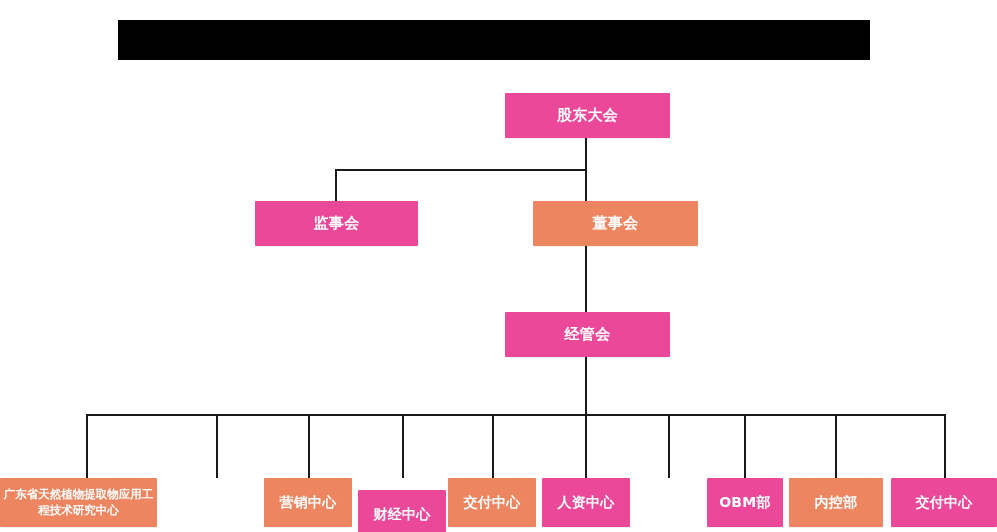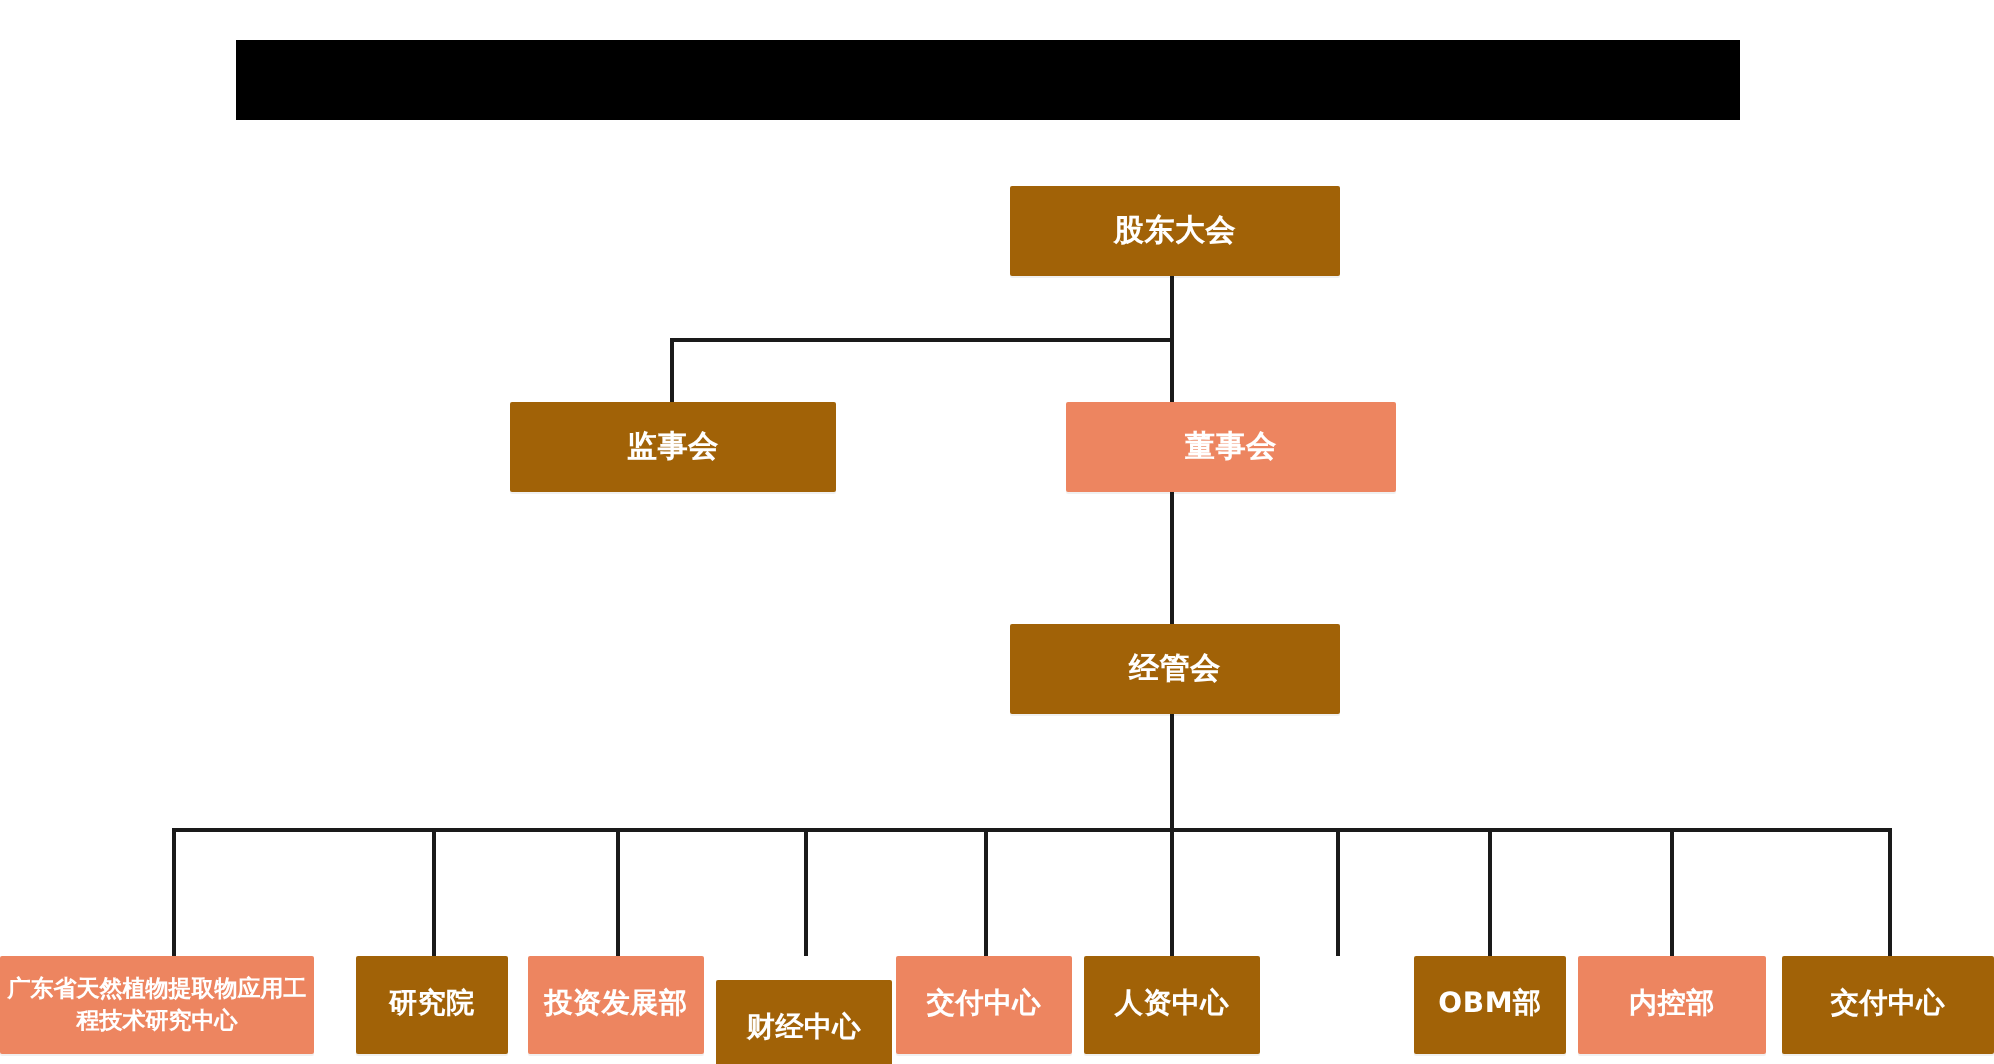--- a/index.html
+++ b/index.html
@@ -49,21 +49,21 @@
     justify-content: center;
     text-align: center;
     color: #ffffff;
     font-weight: bold;
     line-height: 1.32;
     letter-spacing: 0.3px;
     padding: 2px 3px;
     border-radius: 1px;
     box-shadow: 0 1px 0 rgba(0,0,0,0.06);
   }
-  .node.dark  { background: #a16207; }
+  .node.dark  { background: #ec4899; }
   .node.light { background: #ED8560; }
 
   .node.s-top   { font-size: 15px; }
   .node.s-mid   { font-size: 15px; }
   .node.s-leaf  { font-size: 14px; }
   .node.s-small { font-size: 11.5px; letter-spacing: 0px; text-align: center; }
 </style>
 </head>
 <body>
 
@@ -99,23 +99,22 @@
   <div class="node dark s-top" style="left:505px; top:93px; width:165px; height:45px;">股东大会</div>
 
   <div class="node dark s-mid" style="left:255px; top:201px; width:163px; height:45px;">监事会</div>
 
   <div class="node light s-mid" style="left:505px; top:201px; width:165px; height:45px;margin-left:28px;">董事会</div>
 
   <div class="node dark s-mid" style="left:505px; top:312px; width:165px; height:45px;">经管会</div>
 
   <div class="node light s-small" style="left:0px; top:478px; width:157px; height:49px;">广东省天然植物提取物应用工程技术研究中心</div>
 
-  <div class="node dark s-leaf" style="left:178px; top:478px; width:76px; height:49px;">研究院</div>
 
-  <div class="node light s-leaf" style="left:264px; top:478px; width:88px; height:49px;">投资发展部</div>
+  <div class="node light s-leaf" style="left:264px; top:478px; width:88px; height:49px;">营销中心</div>
 
   <div class="node dark s-leaf" style="left:358px; top:490px; width:88px; height:49px;">财经中心</div>
 
   <div class="node light s-leaf" style="left:448px; top:478px; width:88px; height:49px;">交付中心</div>
 
   <div class="node dark s-leaf" style="left:542px; top:478px; width:88px; height:49px;">人资中心</div>
 
 
   <div class="node dark s-leaf" style="left:707px; top:478px; width:76px; height:49px;">OBM部</div>
 

